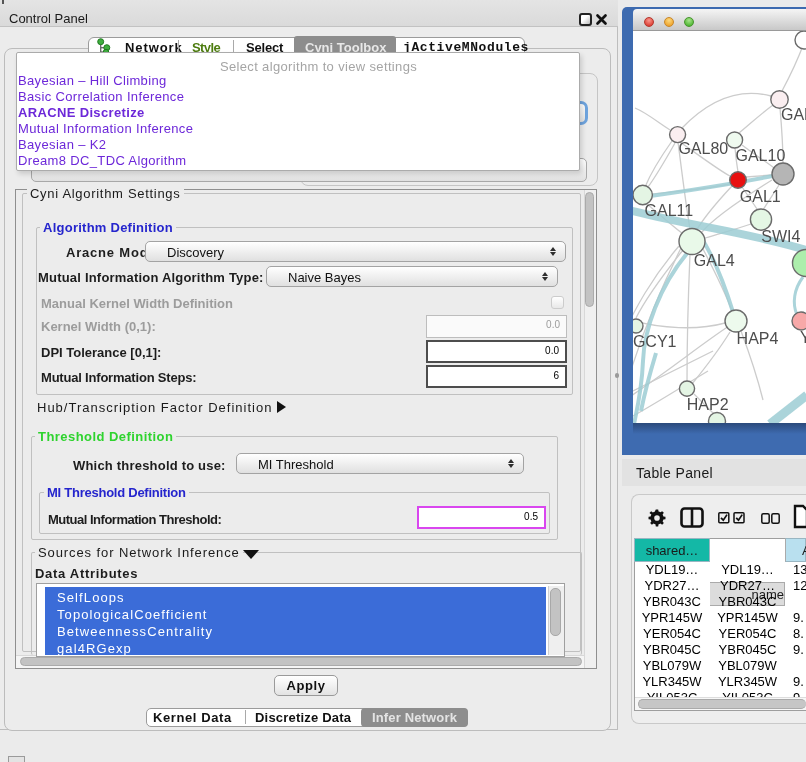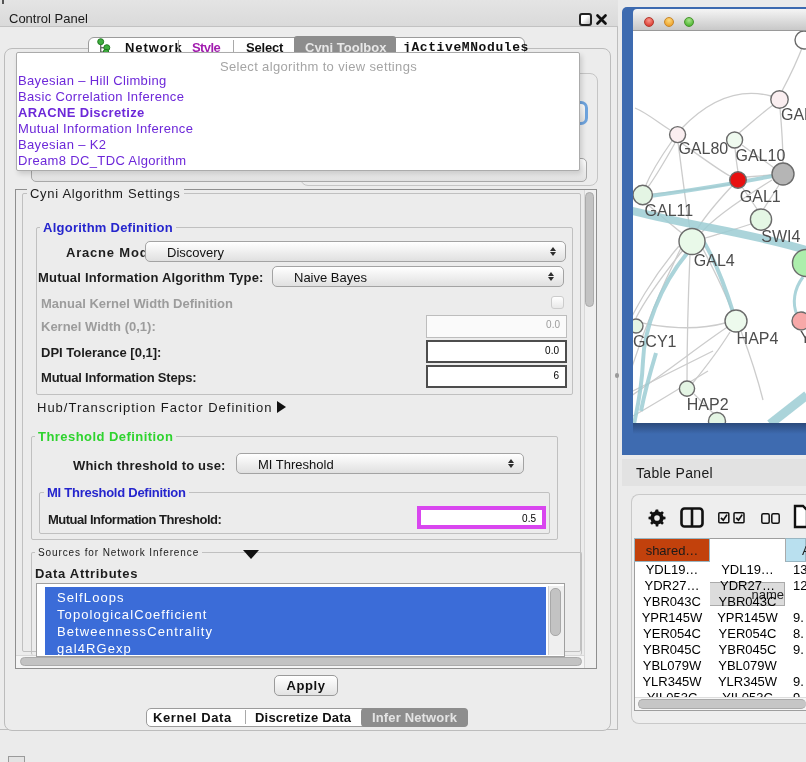--- a/index.html
+++ b/index.html
@@ -39,21 +39,21 @@
       <path d="M4.7 15 L9.7 15"></path>
     </g>
     <g fill="#3fae3f" stroke="#1f7a1f" stroke-width="1">
       <circle cx="4.7" cy="4.7" r="3"></circle>
       <circle cx="10.8" cy="10.7" r="3"></circle>
       <circle cx="10" cy="15" r="2.7"></circle>
     </g>
   </svg>
 <div class="abs" style="letter-spacing:0.9px;left:113px;top:40px;font-size:13px;font-weight:bold;color:#111;padding-left:12px;">Network</div>
 <div class="abs" style="left:178px;top:40px;width:1px;height:13px;background:#a9a9a9;"></div>
-<div class="abs" style="letter-spacing:-0.6px;left:192px;top:40px;font-size:13px;font-weight:bold;color:#a21caf;">Style</div>
+<div class="abs" style="letter-spacing:-0.6px;left:192px;top:40px;font-size:13px;font-weight:bold;color:#4d7c0f;">Style</div>
 <div class="abs" style="left:233px;top:40px;width:1px;height:13px;background:#a9a9a9;"></div>
 <div class="abs" style="letter-spacing:-0.2px;left:246px;top:40px;font-size:13px;font-weight:bold;color:#111;">Select</div>
 <div class="abs" style="left:294px;top:36px;width:102px;height:21px;background:#8d8d8d;border-radius:3px 3px 0 0;"></div>
 <div class="abs" style="left:305px;top:40px;font-size:13px;font-weight:bold;color:#e8e8e8;">Cyni Toolbox</div>
 <div class="abs" style="letter-spacing:0.6px;left:403px;top:40px;font-size:13px;font-weight:bold;color:#111;font-family:Liberation Mono, monospace;">jActiveMNodules</div>
 
 <div class="abs" style="left:15px;top:189px;width:582px;height:480px;border:1px solid #8f8f8f;background:#ececec;"></div>
 
 <div class="abs" style="left:584px;top:190px;width:12px;height:478px;background:#f0f0f0;border-left:1px solid #d8d8d8;"></div>
 <div class="abs" style="left:585px;top:192px;width:9px;height:115px;background:#c3c3c3;border:1px solid #ababab;border-radius:5px;"></div>
@@ -69,21 +69,21 @@
 
 <div class="blbl" style="letter-spacing:0.8px;left:38px;top:245px;padding-left:28px;">Aracne Mode:</div>
 <div class="combo" style="left:145px;top:241px;width:421px;height:21px;">
     <span class="ctext">Discovery</span>
     <span class="arrows">
       <span class="tri-up"></span>
       <span class="tri-dn"></span>
     </span>
   </div>
 <div class="blbl" style="letter-spacing:0.2px;left:38px;top:270px;">Mutual Information Algorithm Type:</div>
-<div class="combo" style="left:272px;top:266px;width:292px;height:21px;">
+<div class="combo" style="left:266px;top:266px;width:292px;height:21px;">
     <span class="ctext">Naive Bayes</span>
     <span class="arrows">
       <span class="tri-up"></span>
       <span class="tri-dn"></span>
     </span>
   </div>
 <div class="blbl" style="left:41px;top:296px;color:#9c9c9c;">Manual Kernel Width Definition</div>
 <div class="abs" style="left:551px;top:296px;width:13px;height:13px;border:1px solid #cccccc;border-radius:3px;background:linear-gradient(#fff,#e8e8e8);"></div>
 <div class="blbl" style="left:41px;top:319px;color:#9c9c9c;">Kernel Width (0,1):</div>
 <div class="inp" style="left:426px;top:315px;width:141px;height:23px;border:1px solid #bdbdbd;background:#fafafa;color:#9c9c9c;">0.0</div>
@@ -101,24 +101,24 @@
 <div class="combo" style="left:236px;top:453px;width:288px;height:21px;">
     <span class="ctext">MI Threshold</span>
     <span class="arrows">
       <span class="tri-up"></span>
       <span class="tri-dn"></span>
     </span>
   </div>
 <div class="grp" style="left:39px;top:492px;width:511px;height:42px;"></div>
 <div class="grplbl" style="letter-spacing:-0.25px;left:44px;top:486px;font-size:13px;font-weight:bold;color:#2525cd;">MI Threshold Definition</div>
 <div class="blbl" style="letter-spacing:-0.5px;left:48px;top:512px;">Mutual Information Threshold:</div>
-<div class="inp" style="left:417px;top:506px;width:129px;height:23px;border:4px solid #d946ef;color:#000;">0.5</div>
+<div class="inp" style="left:417px;top:506px;width:129px;height:23px;border:2px solid #d946ef;color:#000;">0.5</div>
 
 <div class="grp" style="left:31px;top:552px;width:551px;height:103px;border-bottom:none;"></div>
-<div class="grplbl" style="letter-spacing:0.9px;left:35px;top:546px;font-size:10px;color:#1a1a1a;">Sources for Network Inference</div>
+<div class="grplbl" style="letter-spacing:0.9px;left:35px;top:546px;font-size:13px;color:#1a1a1a;">Sources for Network Inference</div>
 <div class="abs" style="left:243px;top:550px;width:0;height:0;border-left:8px solid transparent;border-right:8px solid transparent;border-top:9px solid #111;"></div>
 <div class="blbl" style="letter-spacing:0.7px;left:35px;top:566px;">Data Attributes</div>
 
 <div class="abs" style="left:36px;top:583px;width:529px;height:74px;background:#fff;border:1px solid #9f9f9f;"></div>
 <div class="abs" style="left:45px;top:587px;width:501px;height:68px;background:#3b6cd8;"></div>
 <div class="abs" style="letter-spacing:1.1px;left:57px;top:589px;font-size:13px;color:#fff;line-height:17px;">SelfLoops<br>TopologicalCoefficient<br>BetweennessCentrality<br>gal4RGexp</div>
 <div class="abs" style="left:548px;top:586px;width:16px;height:69px;background:#efefef;border-left:1px solid #d0d0d0;"></div>
 <div class="abs" style="left:550px;top:588px;width:11px;height:48px;background:#c3c3c3;border:1px solid #a8a8a8;border-radius:5px;"></div>
 
 <div class="abs" style="left:274px;top:675px;width:64px;height:21px;border:1px solid #9a9a9a;border-radius:5px;background:linear-gradient(#fff,#e3e3e3);font-size:13px;font-weight:bold;color:#111;text-align:center;line-height:19px;letter-spacing:0.6px;">Apply</div>
@@ -243,21 +243,21 @@
     <g fill="none" stroke="#111" stroke-width="1.5">
       <rect x="0.8" y="0.8" width="7.4" height="9.4" rx="1.5"></rect>
       <rect x="10.8" y="0.8" width="7.4" height="9.4" rx="1.5"></rect>
     </g>
   </svg>
 <svg class="abs" style="left:793px;top:504px;" width="15" height="25" viewBox="0 0 15 25">
     <path d="M2 2 L10 2 L14 6 L14 23 L2 23 Z" fill="#fff" stroke="#111" stroke-width="2.4"></path>
   </svg>
 
 <div class="abs" style="left:634px;top:538px;width:172px;height:173px;background:#fff;border:1px solid #9e9e9e;border-right:none;"></div>
-<div class="abs" style="left:634px;top:538px;width:76px;height:24px;background:#c2410c;border:1px solid #99b6c2;font-size:13px;color:#1a1a1a;text-align:center;line-height:23px;">shared…</div>
+<div class="abs" style="left:634px;top:538px;width:76px;height:24px;background:#14b8a6;border:1px solid #99b6c2;font-size:13px;color:#1a1a1a;text-align:center;line-height:23px;">shared…</div>
 <div class="abs" style="left:710px;top:538px;width:75px;height:24px;background:#dcdcdc;border:1px solid #aaa;border-left:none;font-size:13px;color:#1a1a1a;text-align:right;line-height:23px;margin-top:44px;">name</div>
 <div class="abs" style="left:785px;top:538px;width:21px;height:24px;background:#b9e0ef;border:1px solid #99b6c2;border-left-color:#aaa;font-size:13px;color:#1a1a1a;padding-left:16px;line-height:23px;">A</div>
 <div class="abs" style="left:634px;top:562px;width:76px;font-size:13px;color:#000;text-align:center;line-height:16px;">YDL19…<br>YDR27…<br>YBR043C<br>YPR145W<br>YER054C<br>YBR045C<br>YBL079W<br>YLR345W<br>YIL053C</div>
 <div class="abs" style="left:710px;top:562px;width:75px;font-size:13px;color:#000;text-align:center;line-height:16px;">YDL19…<br>YDR27…<br>YBR043C<br>YPR145W<br>YER054C<br>YBR045C<br>YBL079W<br>YLR345W<br>YIL053C</div>
 <div class="abs" style="left:793px;top:562px;width:20px;font-size:13px;color:#000;line-height:16px;">13<br>12<br><br>9.<br>8.<br>9.<br><br>9.<br>9.</div>
 
 <div class="abs" style="left:635px;top:697px;width:171px;height:13px;background:#f7f7f7;border-top:1px solid #ddd;"></div>
 <div class="abs" style="left:638px;top:699px;width:168px;height:10px;background:#c6c6c6;border:1px solid #aaa;border-radius:5px;border-right:none;"></div>
 
 </body></html>

